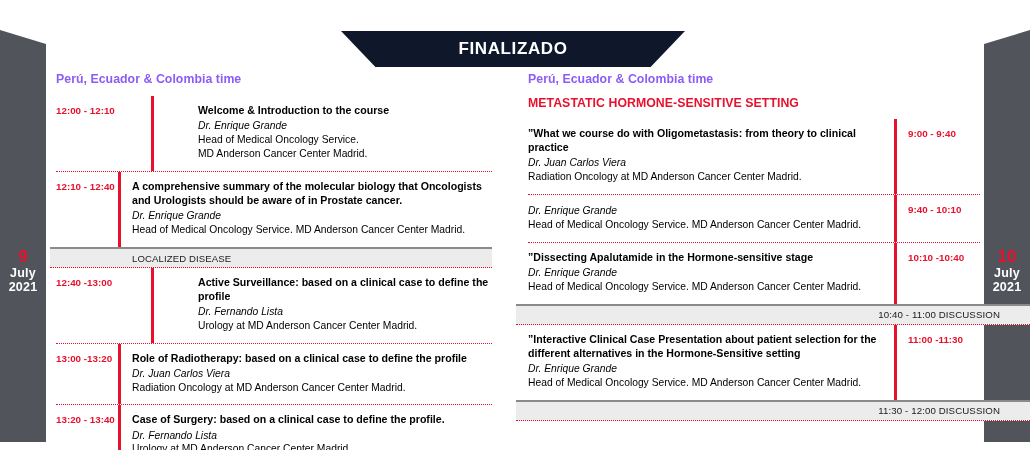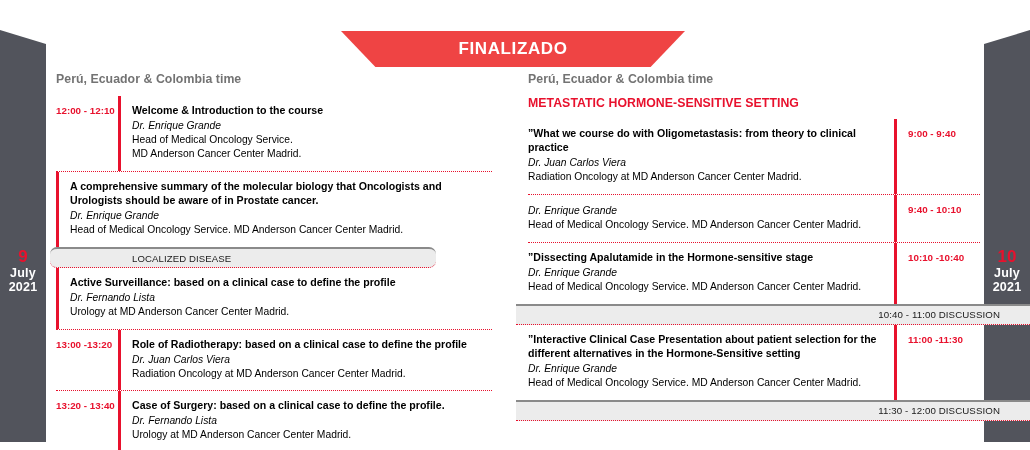--- a/index.html
+++ b/index.html
@@ -34,59 +34,59 @@
   .date-year  { font-size: 12.5px; font-weight: bold; letter-spacing: .2px; }
 
   .date-left  { left: 0;  top: 247px; }
   .date-right { right: 0; top: 247px; }
 
   
   .banner {
     position: absolute;
     left: 341px; top: 31px;
     width: 344px; height: 36px;
-    background: #ef4444;
+    background: #0f172a;
     clip-path: polygon(0 0, 100% 0, 90% 100%, 10% 100%);
     display: flex; align-items: center; justify-content: center;
   }
   .banner-label {
     color: #ffffff;
     font-size: 17px;
     font-weight: bold;
     letter-spacing: .6px;
   }
 
   
   .panel { position: absolute; top: 72px; }
   .panel-left  { left: 56px;  width: 436px; }
   .panel-right { left: 528px; width: 452px; }
 
   .tz-heading {
-    color: #737373;
+    color: #8b5cf6;
     font-size: 12.3px;
     font-weight: bold;
     letter-spacing: .05px;
     margin-bottom: 10px;
   }
   .section-heading {
     color: #e8112d;
     font-size: 12.3px;
     font-weight: bold;
     letter-spacing: .05px;
     margin-bottom: 9px;
   }
 
   
   .rows-left { position: relative; }
   .row-l {
     display: flex;
     align-items: stretch;
     border-top: 1px dotted #e8112d;
   }
-  .row-l.first { border-top: none; }
+  .row-l.first { border-top: none; gap: 33px; }
   .row-l .time {
     width: 62px;
     flex: 0 0 62px;
     color: #e8112d;
     font-size: 9.8px;
     font-weight: bold;
     padding-top: 9px;
     text-align: left;
     white-space: nowrap;
   }
@@ -118,22 +118,21 @@
   }
 
   
   .band {
     position: relative;
     background: #ececec;
     border-top: 2px solid #8a8a8a;
     border-bottom: 1px dotted #e8112d;
     height: 21px;
     margin-left: -6px;
-    width: 386px;
-    border-radius: 7px;
+    width: 442px;
   }
   .band-label {
     position: absolute;
     left: 82px; top: 4px;
     font-size: 9.6px;
     color: #1a1a1a;
     letter-spacing: .1px;
   }
   .band-rule {
     position: absolute;
@@ -217,36 +216,38 @@
         <div class="rule"></div>
         <div class="body">
           <div class="sess-title">Welcome &amp; Introduction to the course</div>
           <div class="sess-speaker">Dr. Enrique Grande</div>
           <div class="sess-aff">Head of Medical Oncology Service.</div>
           <div class="sess-aff">MD Anderson Cancer Center Madrid.</div>
         </div>
       </div>
 
       <div class="row-l">
+        <div class="time">12:10 - 12:40</div>
         <div class="rule"></div>
         <div class="body">
           <div class="sess-title">A comprehensive summary of the molecular biology that Oncologists and Urologists should be aware of in Prostate cancer.</div>
           <div class="sess-speaker">Dr. Enrique Grande</div>
           <div class="sess-aff">Head of Medical Oncology Service. MD Anderson Cancer Center Madrid.</div>
         </div>
       </div>
     </div>
 
     <div class="band">
       <div class="band-rule"></div>
       <div class="band-label">LOCALIZED DISEASE</div>
     </div>
 
     <div class="rows-left">
       <div class="row-l first">
+        <div class="time">12:40 -13:00</div>
         <div class="rule"></div>
         <div class="body">
           <div class="sess-title">Active Surveillance: based on a clinical case to define the profile</div>
           <div class="sess-speaker">Dr. Fernando Lista</div>
           <div class="sess-aff">Urology at MD Anderson Cancer Center Madrid.</div>
         </div>
       </div>
 
       <div class="row-l">
         <div class="time">13:00 -13:20</div>

